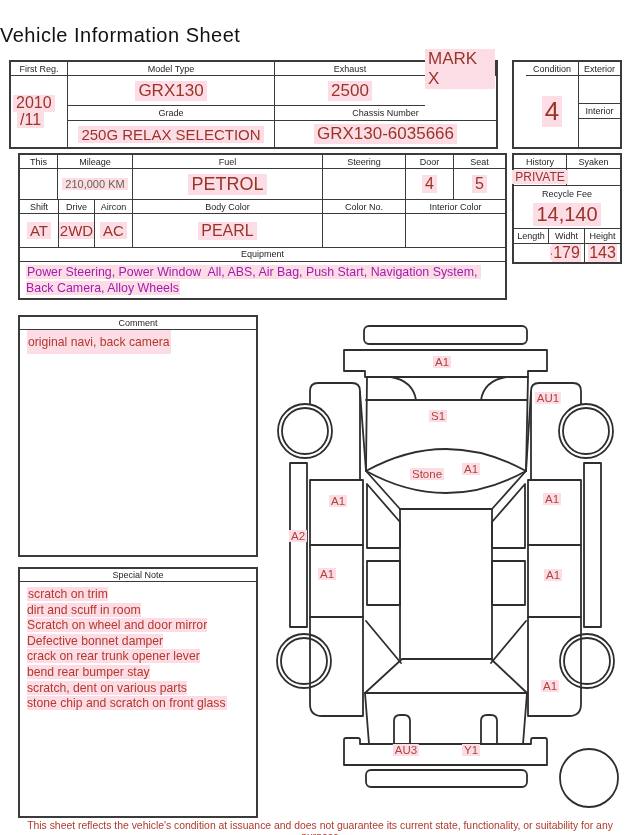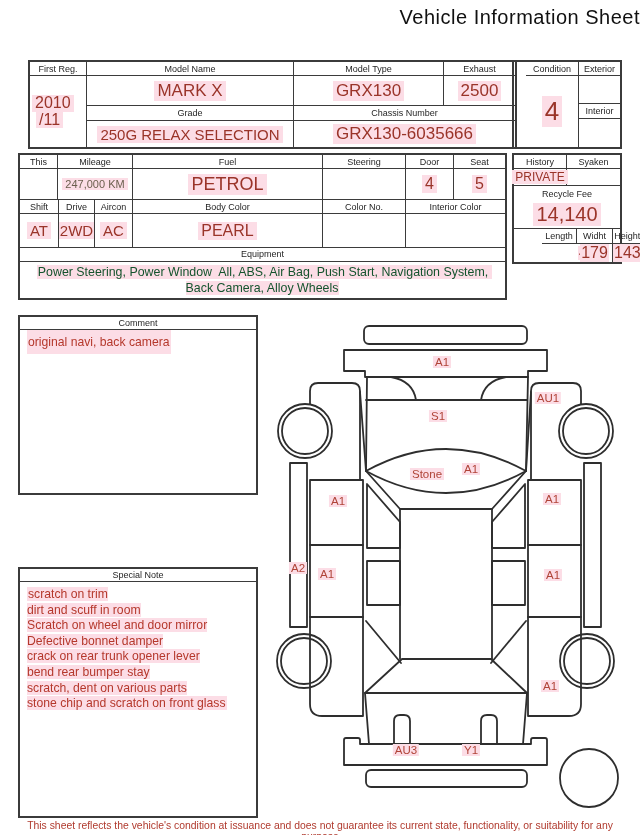--- a/index.html
+++ b/index.html
@@ -6,61 +6,60 @@
   body{width:640px;height:835px;position:relative;font-family:"Liberation Sans",sans-serif;color:#222;}
   .abs{position:absolute;box-sizing:border-box;}
   .box{border:2px solid #3b3b3b;}
   .hdr{font-size:9px;color:#1f1f1f;display:flex;align-items:center;justify-content:center;}
   .hl{background:#fcdde6;padding:0 3px;}
   .red{color:#9a3429;}
   .cell{box-sizing:border-box;display:flex;align-items:center;justify-content:center;}
   .br{border-right:1.4px solid #3b3b3b;}
   .bb{border-bottom:1.4px solid #3b3b3b;}
   .grid{display:grid;box-sizing:border-box;}
-  .title{width:100%;text-align:right;top:6px;font-size:20px;letter-spacing:.5px;color:#111;}
-  
-  #t1{left:28px;top:60px;width:489px;height:89px;}
+  .title{width:100%;text-align:left;top:24px;font-size:20px;letter-spacing:.5px;color:#111;}
+  
+  #t1{left:9px;top:60px;width:489px;height:89px;}
   #t1 .grid{width:100%;height:100%;grid-template-columns:57px 207px 150px 1fr;grid-template-rows:14px 30px 15px 1fr;}
   
   #cbox{left:512px;top:60px;width:110px;height:89px;}
   #cbox .grid{width:100%;height:100%;grid-template-columns:53px 1fr;grid-template-rows:14px 28px 15px 1fr;padding-left:12px;}
   
   #t2{left:18px;top:153px;width:489px;height:147px;display:flex;flex-direction:column;}
   #t2 .ga{display:grid;grid-template-columns:38px 75px 190px 83px 48px 1fr;grid-template-rows:14px 1fr;height:45px;border-bottom:1.4px solid #3b3b3b;}
   #t2 .gb{display:grid;grid-template-columns:39px 36px 38px 190px 83px 1fr;grid-template-rows:14px 1fr;height:47px;border-bottom:1.4px solid #3b3b3b;}
   #t2 .eqh{height:14px;border-bottom:1.4px solid #3b3b3b;}
-  #t2 .eqv{flex:1;font-size:12.4px;color:#14532d;padding:2px 6px;line-height:1.3;white-space:pre-wrap;text-align:center;}
+  #t2 .eqv{flex:1;font-size:12.4px;color:#a21caf;padding:2px 6px;line-height:1.3;white-space:pre-wrap;}
   
   #hbox{left:512px;top:153px;width:110px;height:111px;display:flex;flex-direction:column;}
   #hbox .gc{display:grid;grid-template-columns:53px 1fr;grid-template-rows:14px 1fr;height:44px;border-bottom:1.4px solid #3b3b3b;}
   #hbox .rec{height:60px;border-bottom:1.4px solid #3b3b3b;display:flex;flex-direction:column;}
-  #hbox .gd{display:grid;grid-template-columns:35px 36px 1fr;grid-template-rows:15px 1fr;flex:1;padding-left:28px;}
-  
-  #comment{left:18px;top:315px;width:240px;height:180px;}
+  #hbox .gd{display:grid;grid-template-columns:35px 36px 1fr;grid-template-rows:15px 1fr;flex:1;}
+  
+  #comment{left:18px;top:315px;width:240px;height:242px;}
   #special{left:18px;top:567px;width:240px;height:251px;}
   .capbar{height:13px;border-bottom:1.4px solid #3b3b3b;}
   .notetext{font-size:12.2px;color:#b5382c;padding:5px 7px;line-height:1.28;white-space:pre-line;}
   
   #diagram{left:270px;top:310px;width:370px;height:500px;}
   #diagram svg{position:absolute;left:0;top:0;}
   .dmg{position:absolute;transform:translate(-50%,-50%);font-size:11.5px;color:#b04438;background:#fcdde6;padding:0 2px;white-space:nowrap;}
   
   #footer{left:15px;top:820px;width:610px;text-align:center;font-size:10.4px;color:#b03a2e;}
   .big{font-size:17px;}
   .mid{font-size:15px;}
 </style>
 </head>
 <body>
 
 <div class="abs title">Vehicle Information Sheet</div>
 
 <div class="abs box" id="t1">
   <div class="grid">
     <div class="cell hdr br bb">First Reg.</div>
-    <div class="cell hdr br bb">Model Name</div>
     <div class="cell hdr br bb">Model Type</div>
     <div class="cell hdr bb">Exhaust</div>
 
     <div class="cell br red" style="grid-row:2/5;flex-direction:column;align-items:flex-start;padding-left:2px;font-size:16px;line-height:1.05;">
       <span class="hl">2010</span>
       <span class="hl" style="margin-left:4px;">/11</span>
     </div>
     <div class="cell br bb red big">
         <span class="hl">MARK X</span>
       </div>
@@ -99,21 +98,21 @@
 <div class="abs box" id="t2">
   <div class="ga">
     <div class="cell hdr br bb">This</div>
     <div class="cell hdr br bb">Mileage</div>
     <div class="cell hdr br bb">Fuel</div>
     <div class="cell hdr br bb">Steering</div>
     <div class="cell hdr br bb">Door</div>
     <div class="cell hdr bb">Seat</div>
     <div class="cell br"></div>
     <div class="cell br" style="font-size:11px;color:#6b5f4e;">
-        <span class="hl">247,000 KM</span>
+        <span class="hl">210,000 KM</span>
       </div>
     <div class="cell br red" style="font-size:18px;">
         <span class="hl">PETROL</span>
       </div>
     <div class="cell br"></div>
     <div class="cell br red" style="font-size:16px;">
         <span class="hl">4</span>
       </div>
     <div class="cell red" style="font-size:16px;">
         <span class="hl">5</span>
@@ -251,21 +250,21 @@
     <circle cx="317" cy="351" r="23"></circle>
   </svg>
   <div class="abs" style="left:0;top:0;width:370px;height:500px;">
       <div class="dmg" style="left: 172px; top: 52px;">A1</div>
       <div class="dmg" style="left: 278px; top: 88px;">AU1</div>
       <div class="dmg" style="left: 168px; top: 106px;">S1</div>
       <div class="dmg" style="left: 157px; top: 164px;">Stone</div>
       <div class="dmg" style="left: 201px; top: 159px;">A1</div>
       <div class="dmg" style="left: 68px; top: 191px;">A1</div>
       <div class="dmg" style="left: 282px; top: 189px;">A1</div>
-      <div class="dmg" style="left: 28px; top: 226px; margin-top: 32px;">A2</div>
+      <div class="dmg" style="left: 28px; top: 226px;">A2</div>
       <div class="dmg" style="left: 57px; top: 264px;">A1</div>
       <div class="dmg" style="left: 283px; top: 265px;">A1</div>
       <div class="dmg" style="left: 280px; top: 376px;">A1</div>
       <div class="dmg" style="left: 136px; top: 440px;">AU3</div>
       <div class="dmg" style="left: 201px; top: 440px;">Y1</div>
     </div>
 </div>
 
 <div class="abs" id="footer">This sheet reflects the vehicle's condition at issuance and does not guarantee its current state, functionality, or suitability for any purpose</div>
 

